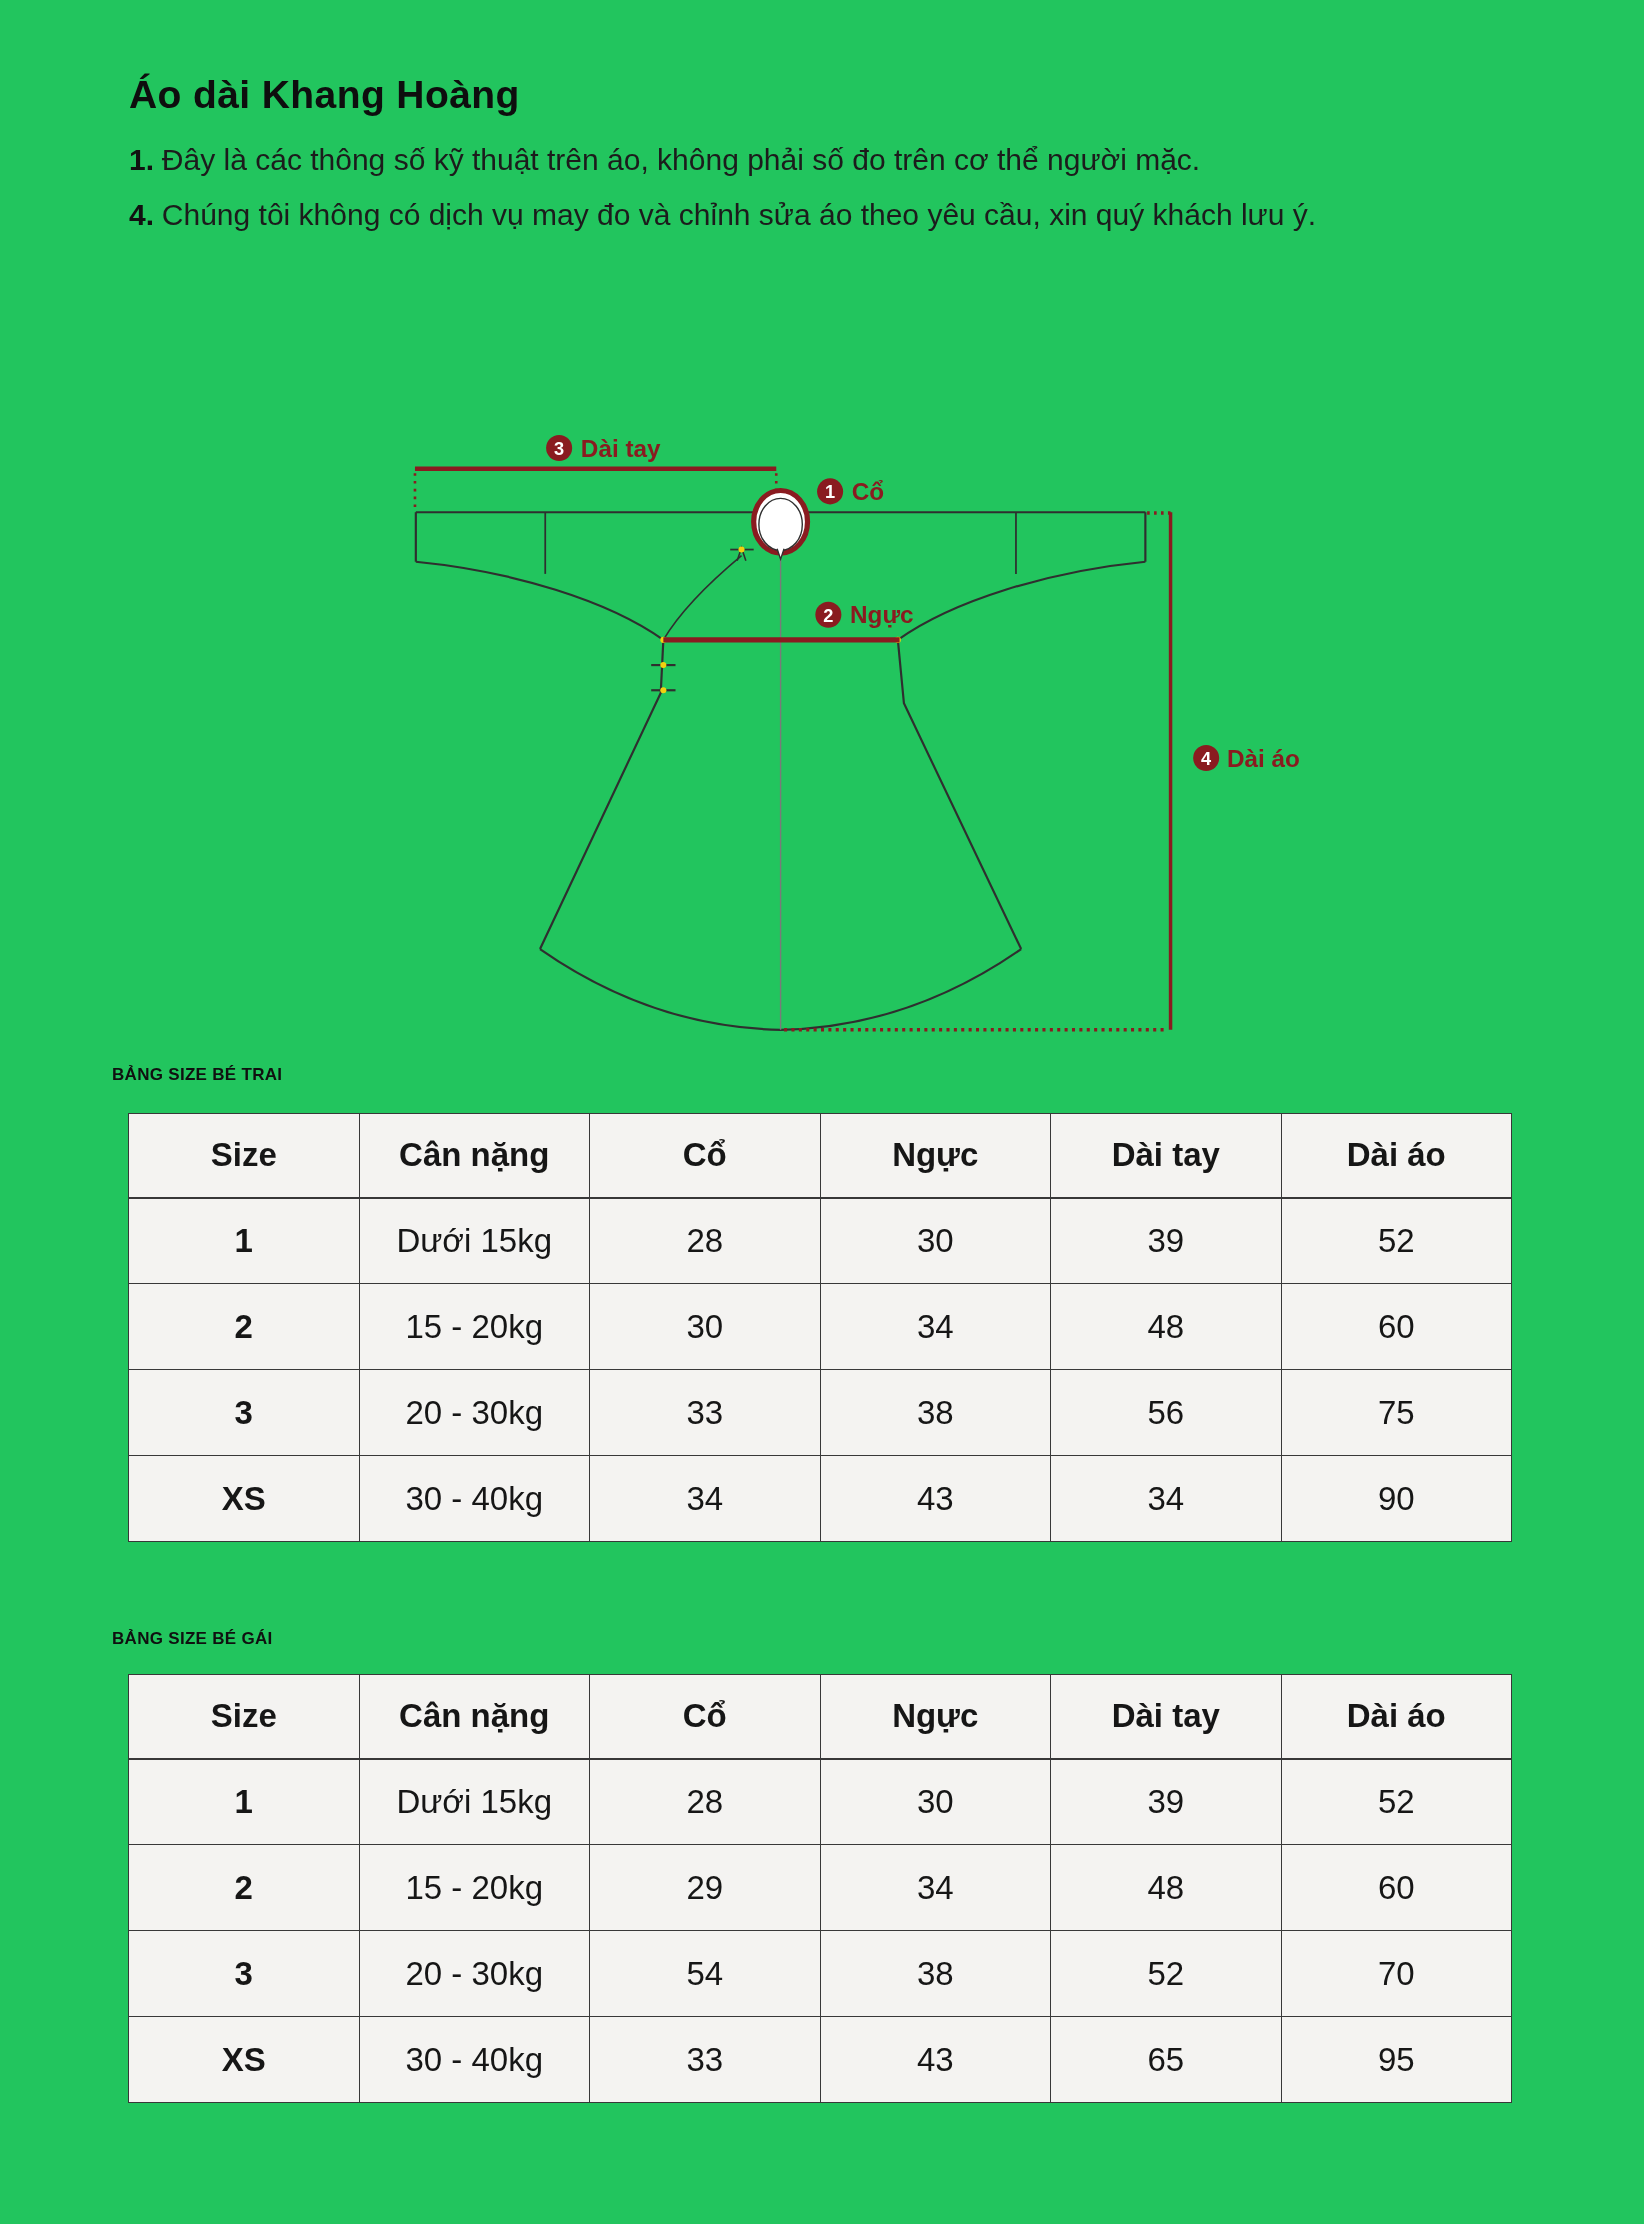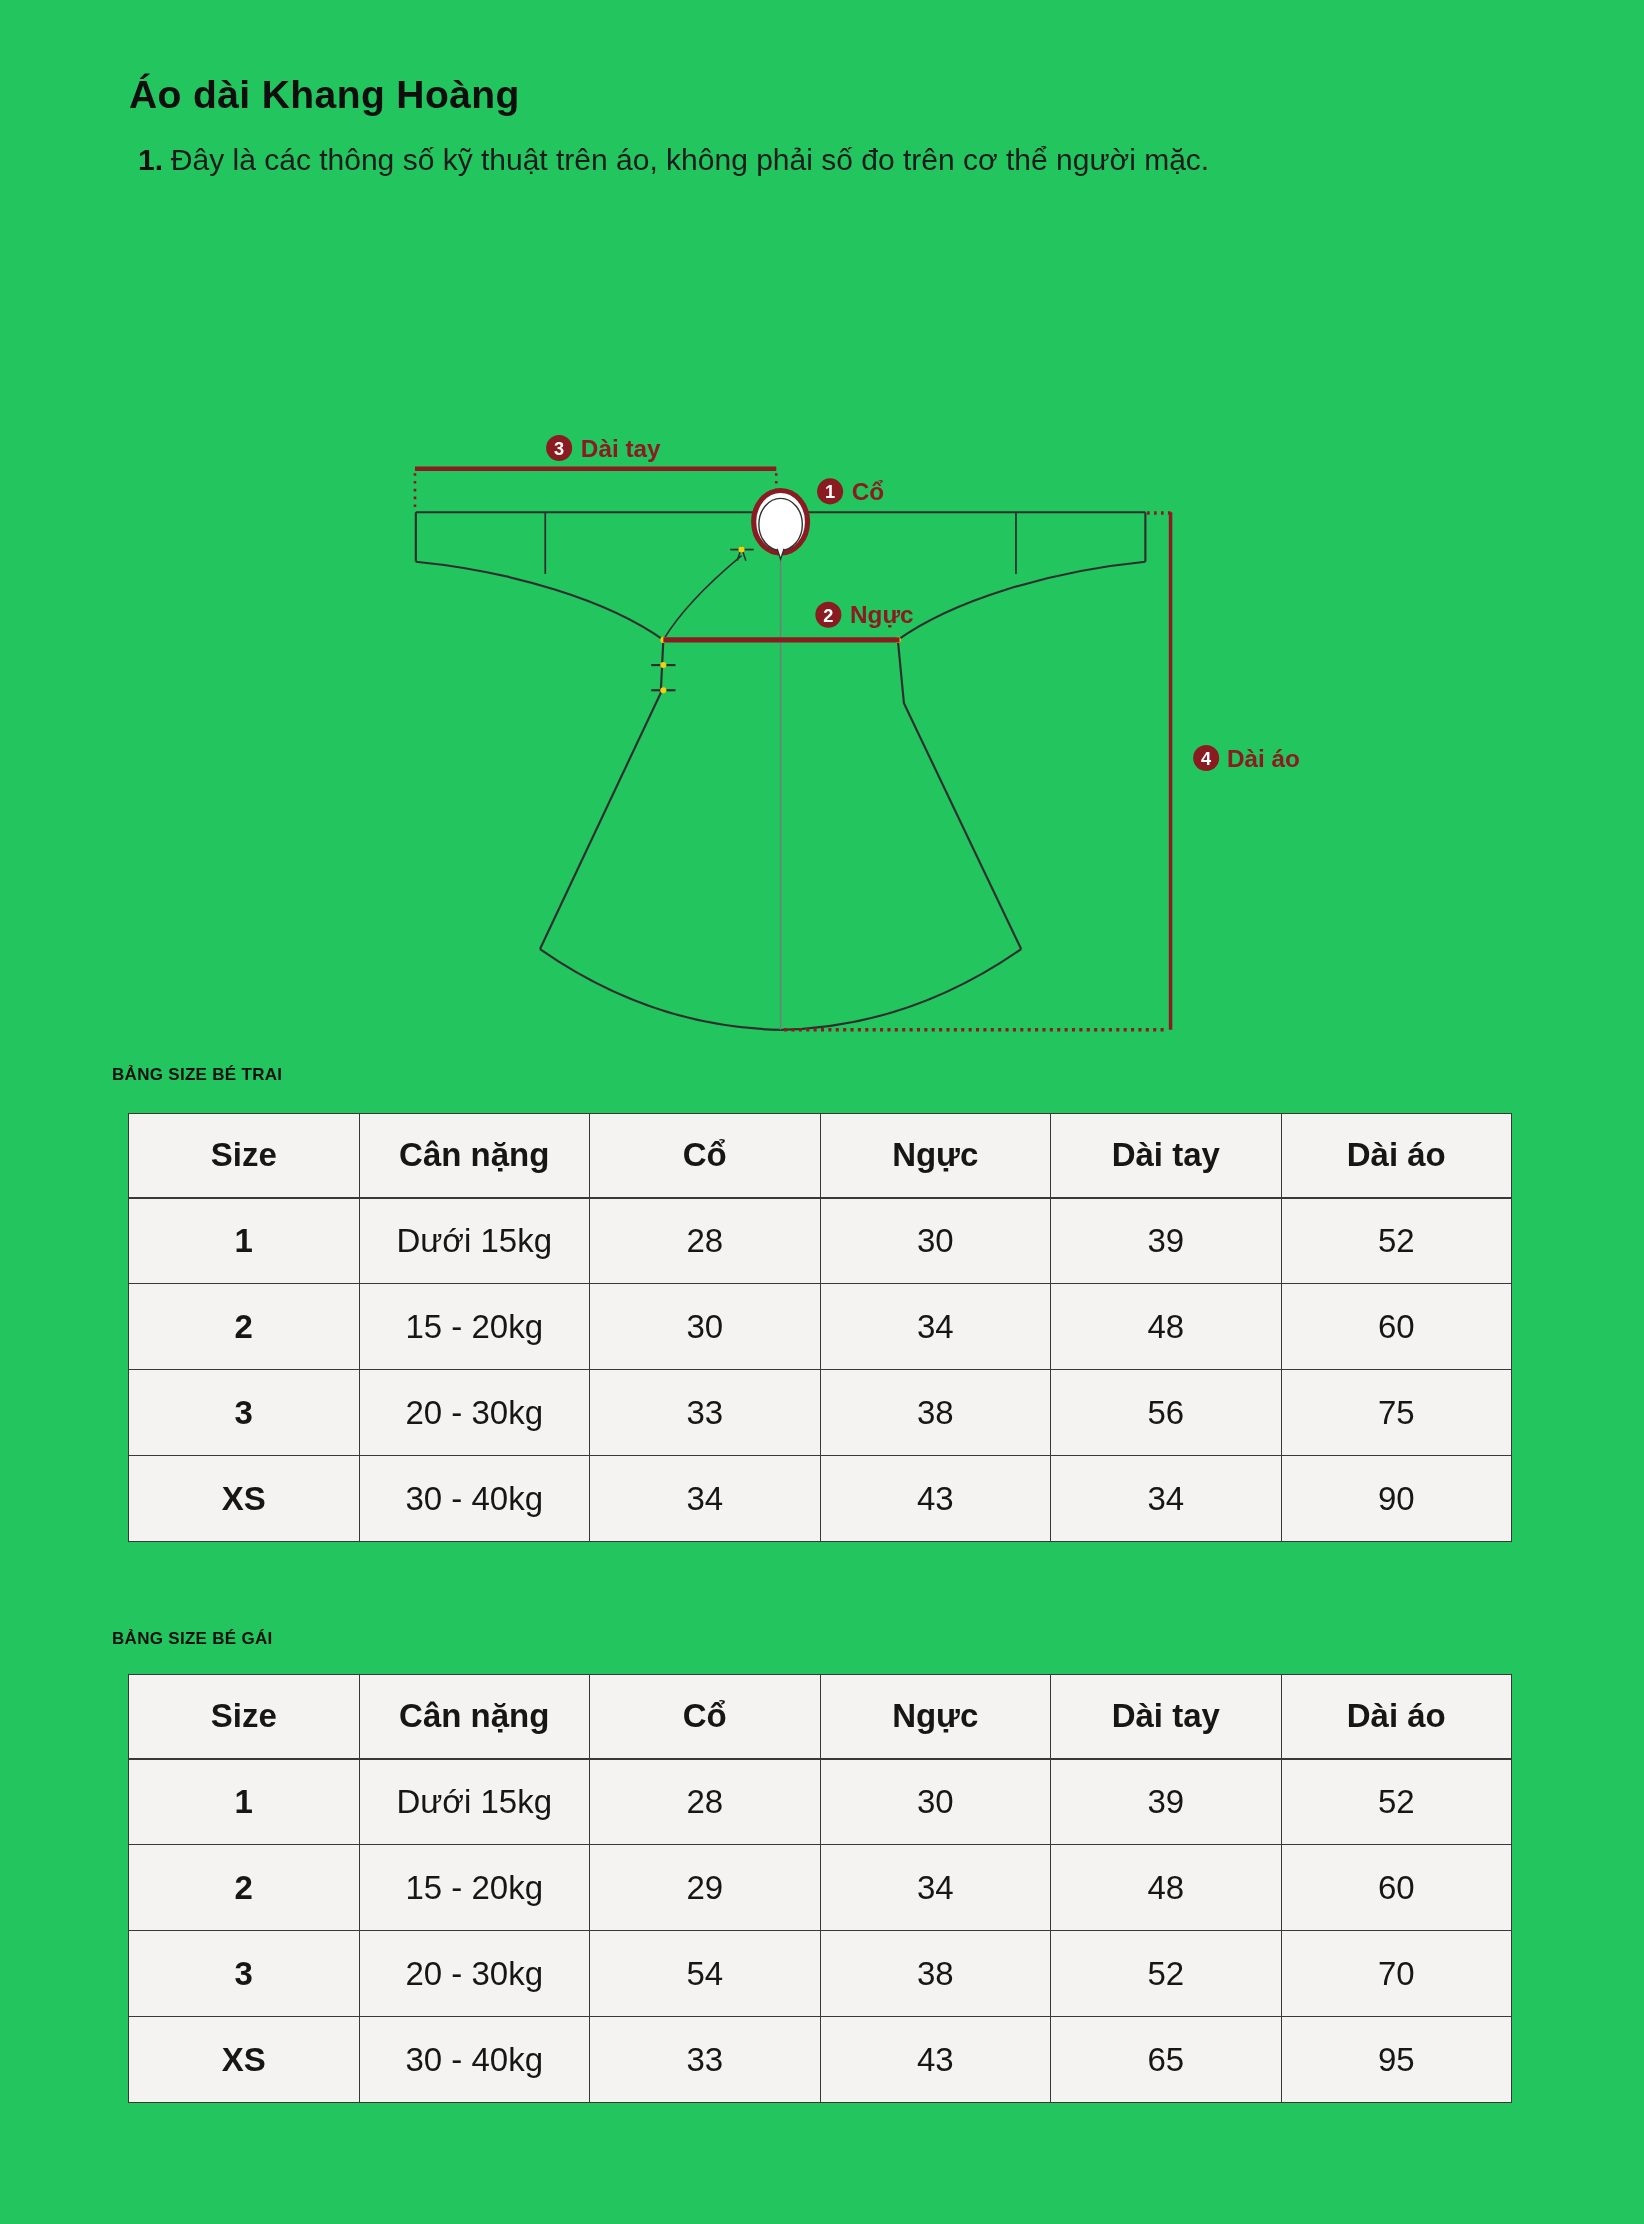--- a/index.html
+++ b/index.html
@@ -2,21 +2,21 @@
 <html style="font-size:14px"><head>
 <meta charset="utf-8">
 <style>
   * { margin:0; padding:0; box-sizing:border-box; }
   html,body { background:#ffffff; }
   body { font-family:"Liberation Sans", sans-serif; color:#1b1b1b; }
   .page { position:relative; width:1644px; height:2225px; background:#22c55e; overflow:hidden; }
 
   .doc-title { position:absolute; left:129px; top:73px; font-size:39px; font-weight:700; color:#0e0e0e; letter-spacing:0.4px; }
 
-  .notes { position:absolute; left:138px; top:132px; width:1356px; font-size:30px; line-height:55px; color:#1c1c1c; }
+  .notes { position:absolute; left:129px; top:132px; width:1356px; font-size:30px; line-height:55px; color:#1c1c1c; }
   .note-line b { font-weight:700; margin-right:7.8px; color:#111; }
   .note-line b:empty { display:none; margin:0; }
 
   .diagram { position:absolute; left:374px; top:408px; width:973px; height:634px; }
   .diagram text { font-family:"Liberation Sans", sans-serif; }
   .dim-label { font-size:28px; font-weight:700; }
   .badge-num { font-size:21px; font-weight:700; fill:#ffffff; text-anchor:middle; }
 
   .section-title { position:absolute; left:112px; font-size:17px; font-weight:700; color:#101010; letter-spacing:0.3px; }
   .title-boys  { top:1065px; }
@@ -35,20 +35,21 @@
 </style>
 </head>
 <body>
 
 <div class="page">
 
   <div class="doc-title">Áo dài Khang Hoàng</div>
 
   <div class="notes">
     <div class="note-line"><b>1.</b><span>Đây là các thông số kỹ thuật trên áo, không phải số đo trên cơ thể người mặc.</span></div>
+    <div class="note-line"><b>4.</b><span>Chúng tôi không có dịch vụ may đo và chỉnh sửa áo theo yêu cầu, xin quý khách lưu ý.</span></div>
   </div>
 
   <svg class="diagram" viewBox="430 470 1120 730" xmlns="http://www.w3.org/2000/svg">
 
     <g stroke="#2f2f2f" stroke-width="2.5" fill="none">
       <line x1="478" y1="590" x2="1318" y2="590"></line>
       <line x1="478" y1="590" x2="478" y2="647"></line>
       <line x1="1318" y1="590" x2="1318" y2="647"></line>
       <path d="M478,647 C590,658 700,692 763,737"></path>
       <path d="M1318,647 C1206,658 1096,692 1033,737"></path>

